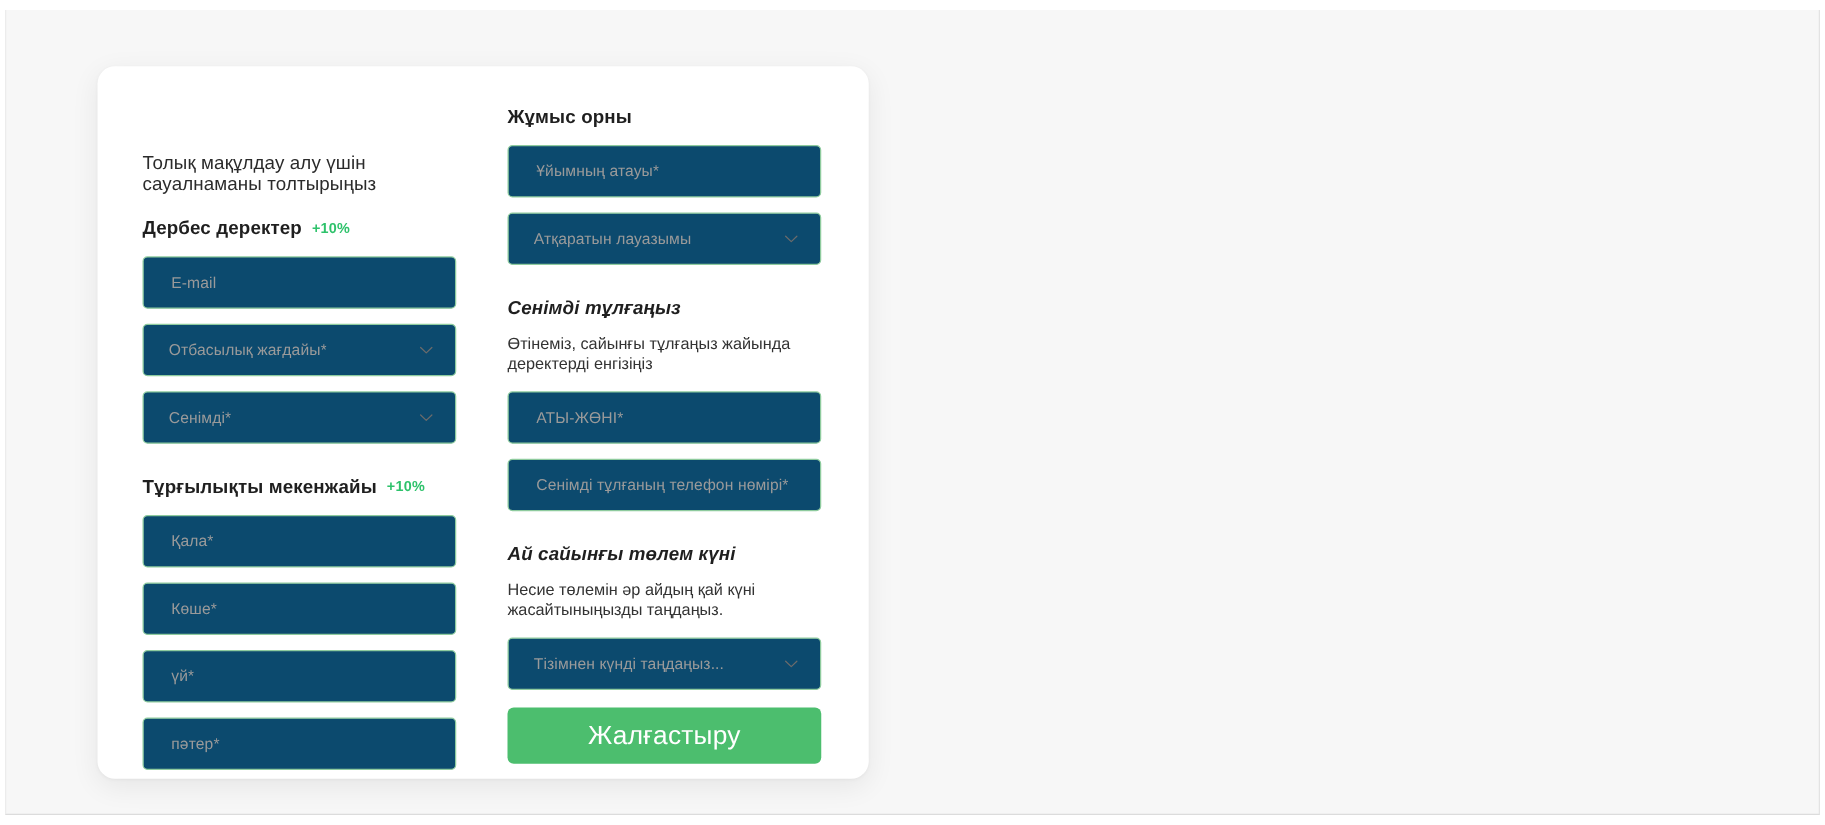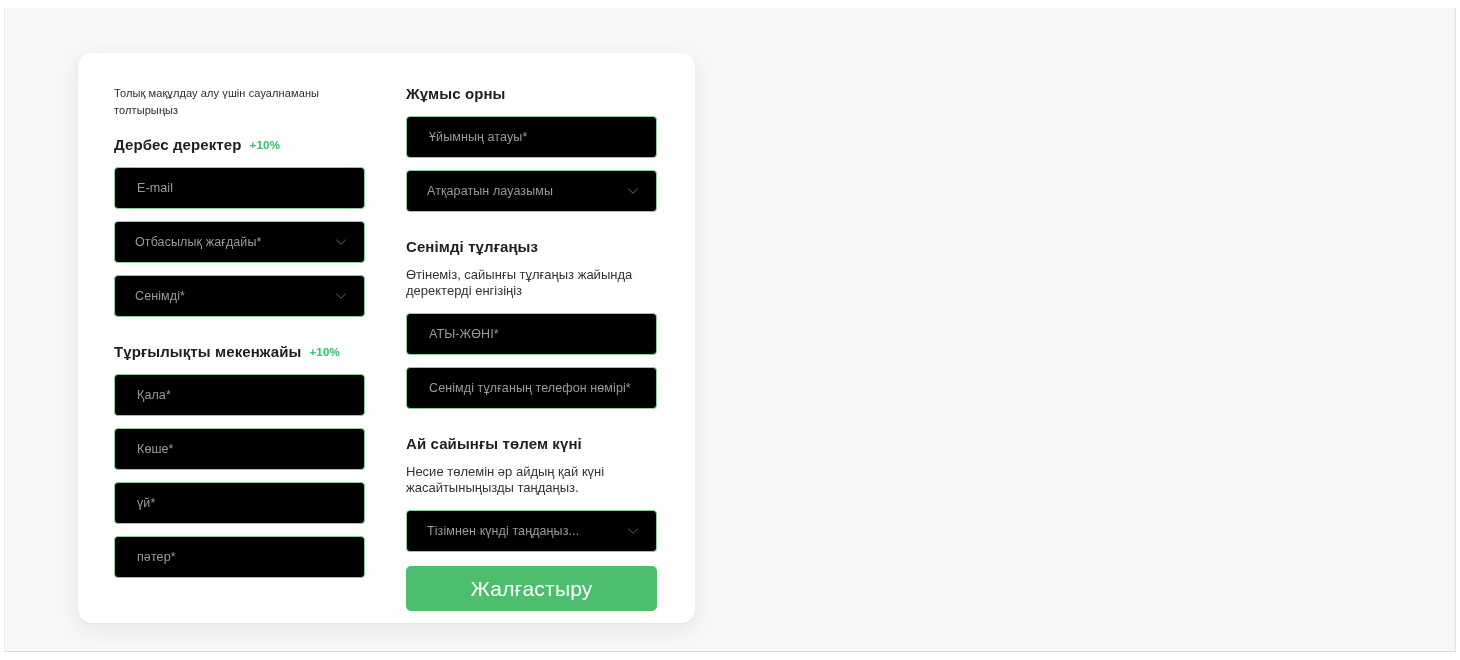--- a/index.html
+++ b/index.html
@@ -54,39 +54,40 @@
     gap: 41px;
   }
 
   .col {
     width: 251px;
     flex: 0 0 251px;
   }
 
   
   .intro-text {
-    font-size: 11px;
+    font-size: 15px;
     line-height: 16.5px;
     color: #2b2b2b;
     margin-bottom: 18px;
     letter-spacing: 0.1px;
+    margin-top: 38px;
   }
 
   .section-heading {
     font-size: 15px;
     font-weight: bold;
     color: #1f1f1f;
     margin-bottom: 14px;
     display: flex;
     align-items: center;
     gap: 8px;
     letter-spacing: 0.1px;
   }
 
-  .section-heading.tight { margin-bottom: 12px; }
+  .section-heading.tight { margin-bottom: 12px; font-style: italic; }
 
   .bonus-badge {
     font-size: 11.5px;
     font-weight: bold;
     color: #2ec26b;
     letter-spacing: 0.2px;
   }
 
   .section-sub {
     font-size: 13px;
@@ -95,21 +96,21 @@
     margin-bottom: 14px;
   }
   .spacer-16 { height: 14px; }
 
   
   .field {
     position: relative;
     height: 42px;
     border: 1px solid #8ecb9e;
     border-radius: 4px;
-    background: #000000;
+    background: #0c4a6e;
     margin-bottom: 12px;
     display: flex;
     align-items: center;
     padding: 0 14px 0 22px;
     cursor: text;
   }
 
   .field.select { cursor: pointer; padding-right: 36px; padding-left: 20px; }
 
   .field-placeholder {

